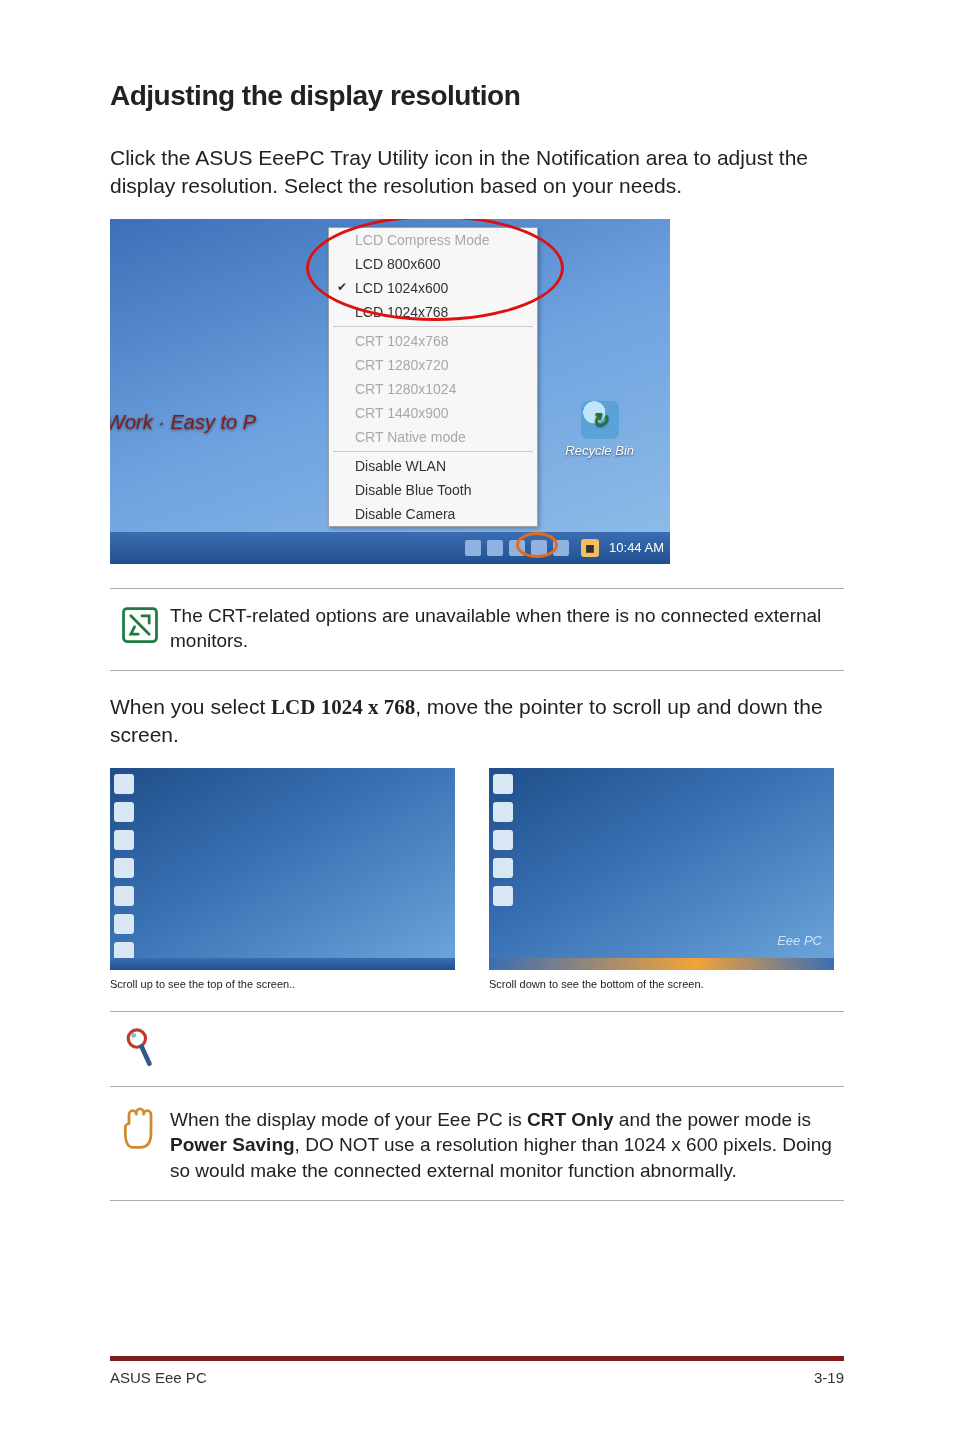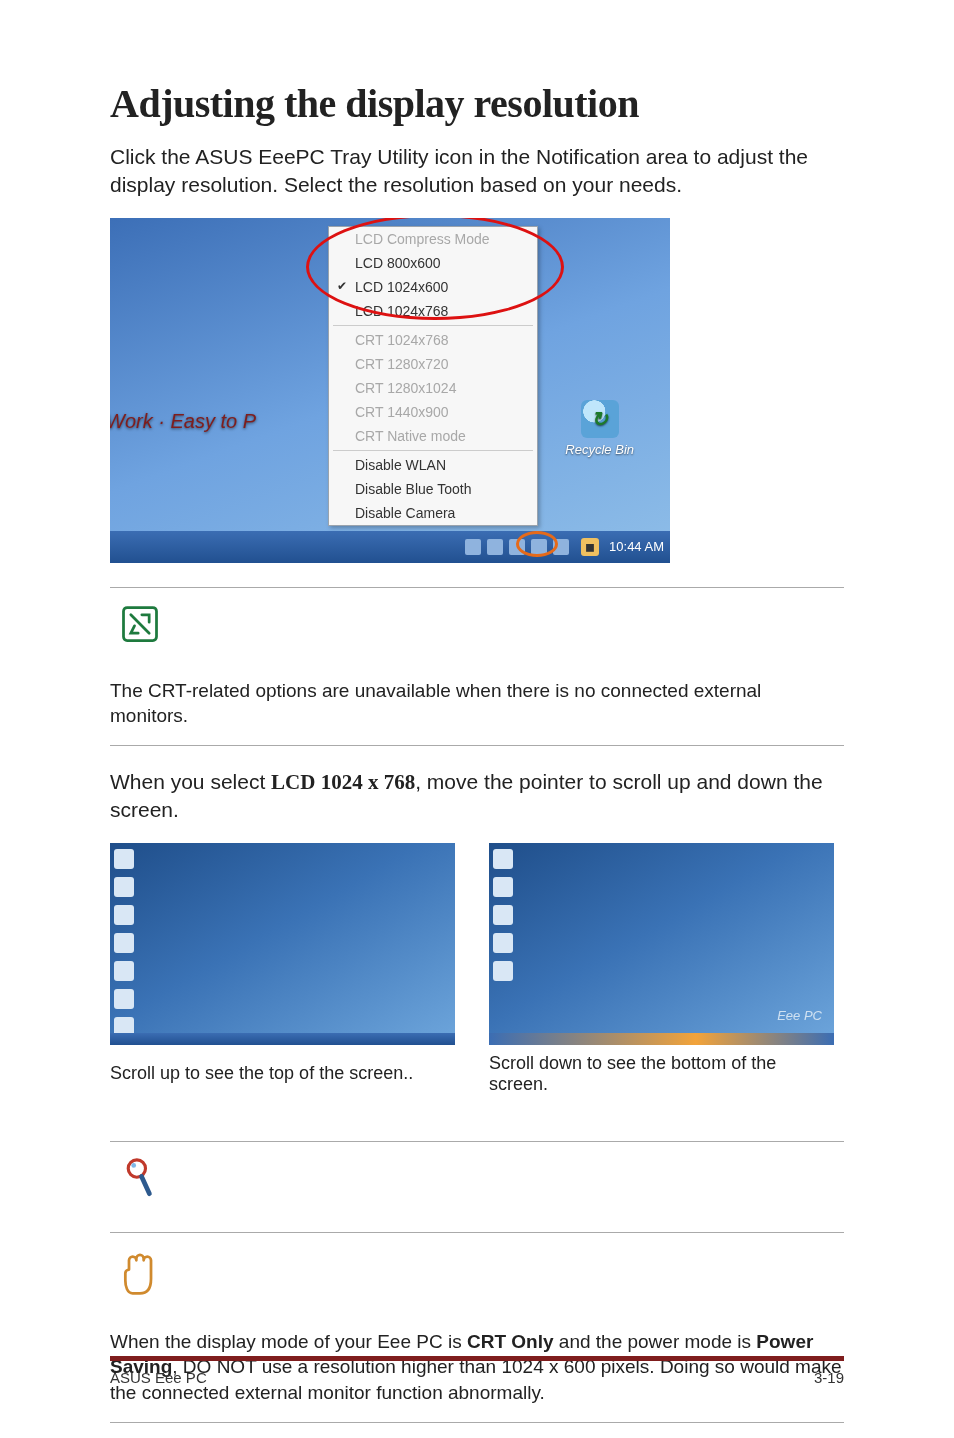--- a/index.html
+++ b/index.html
@@ -6,25 +6,24 @@
   body {
     width: 954px;
     height: 1438px;
     background: #fff;
     font-family: "Segoe UI", "Myriad Pro", Arial, sans-serif;
     color: #222;
     position: relative;
     padding: 80px 110px 40px 110px;
   }
   h1 {
-    font-size: 40px;
+    font-size: 28px;
     font-weight: 700;
-    margin-bottom: 16px;
+    margin-bottom: 32px;
     letter-spacing: -0.5px;
-    font-family: Liberation Serif, serif;
   }
   .body-text {
     font-size: 21px;
     line-height: 1.35;
     margin-bottom: 18px;
   }
   .body-text b { font-weight: 700; font-family: Liberation Serif, serif; }
 
   
   .shot1 {
@@ -127,24 +126,22 @@
     margin-right:10px;font-size:12px;color:#333;
   }
 
   
   .note {
     display: flex;
     align-items: flex-start;
     border-bottom: 1px solid #aaa;
     padding: 14px 0 16px 0;
     margin-bottom: 22px;
-    gap: 16px;
     font-size: 19px;
     line-height: 1.35;
-    flex-direction: column;
   }
   .note.topline { border-top: 1px solid #aaa; }
   .note .icon-slot { width: 60px; flex: 0 0 60px; display:flex; justify-content:center; }
   .note .icon-slot svg { width: 44px; height: 44px; }
   .note.tight { margin-bottom: 6px; }
 
   
   .shot-row {
     display: flex;
     gap: 34px;
@@ -169,22 +166,22 @@
     font-size: 13px; color: #cfe1f2; font-style: italic;
   }
   .shot-small .tb {
     position: absolute; left:0; right:0; bottom:0; height:12px;
     background: linear-gradient(#3b6db3,#215090);
   }
   .shot-small.right .tb { background: linear-gradient(90deg,#3b6db3,#f2a33a 60%,#3b6db3); }
 
   .caption-row {
     display: flex; gap: 34px;
-    font-size: 18px;
-    margin-bottom: 46px;
+    font-size: 11px;
+    margin-bottom: 21px;
     align-items: center;
   }
   .caption-row > div { width: 345px; }
 
   
   .footer {
     position: absolute;
     left: 110px; right: 110px; bottom: 52px;
     border-top: 5px solid #7f1d1d;
     padding-top: 8px;

